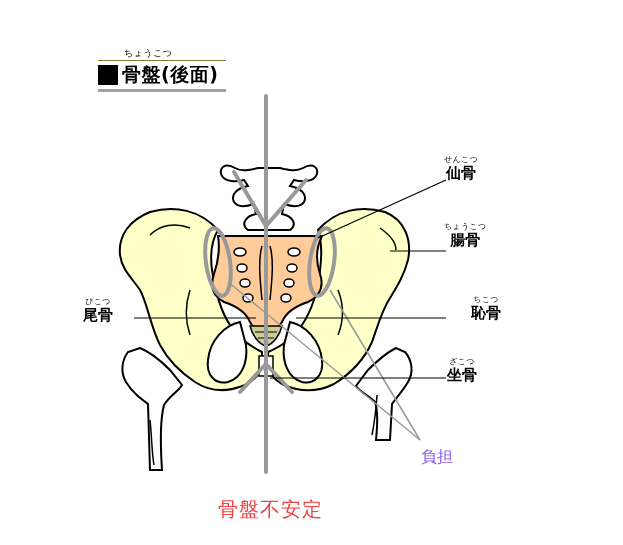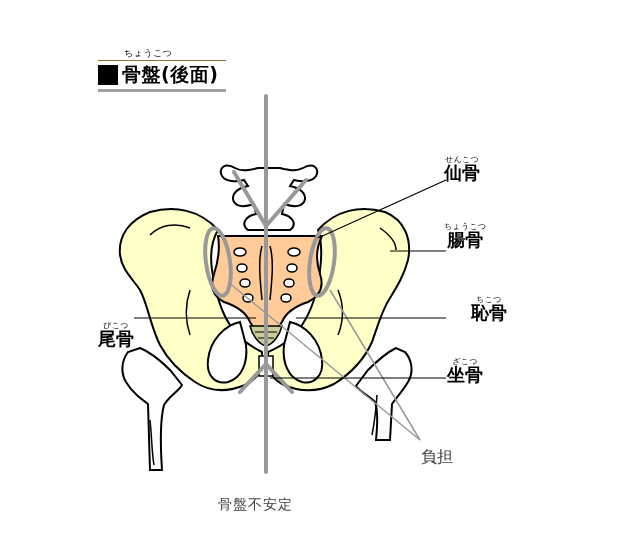--- a/index.html
+++ b/index.html
@@ -8,23 +8,23 @@
     .stage { position: absolute; left: 0; top: 0; width: 623px; height: 545px; }
     svg.art { position: absolute; left: 0; top: 0; }
     .title-ruby { position: absolute; left: 124px; top: 47px; font-size: 9px; color: #000; letter-spacing: 0.5px; }
     .title-topline { position: absolute; left: 98px; top: 60px; width: 128px; height: 1px; background: #8a7a3a; }
     .title { position: absolute; left: 98px; top: 62px; height: 26px; display: flex; align-items: center; }
     .title-square { width: 20px; height: 20px; background: #000; margin-right: 4px; }
     .title-text { font-size: 19px; font-weight: bold; color: #000; letter-spacing: 0.5px; }
     .title-underline { position: absolute; left: 98px; top: 89px; width: 128px; height: 3px; background: #a0a0a0; }
     .label { position: absolute; text-align: center; color: #000000; }
     .label .ruby { display: block; font-size: 8px; line-height: 10px; letter-spacing: 0.3px; }
-    .label .main { display: block; font-size: 18px; font-weight: bold; line-height: 16px; }
-    .burden { position: absolute; left: 421px; top: 447px; font-size: 16px; color: #404040; font-family: "DejaVu Serif", serif; }
-    .caption { position: absolute; left: 218px; top: 496px; font-size: 14px; color: #404040; font-family: "DejaVu Serif", serif; letter-spacing: 1px; }
+    .label .main { display: block; font-size: 15px; font-weight: bold; line-height: 16px; }
+    .burden { position: absolute; left: 421px; top: 447px; font-size: 16px; color: #8b5cf6; font-family: "DejaVu Serif", serif; }
+    .caption { position: absolute; left: 218px; top: 496px; font-size: 20px; color: #ef4444; font-family: "DejaVu Serif", serif; letter-spacing: 1px; }
   </style>
 </head>
 <body>
 
 <div class="stage">
 
   <svg class="art" width="623" height="545" viewBox="0 0 623 545">
 
     <g stroke="#000" stroke-width="2" fill="#ffffff">
       <path d="M128,352 C122,360 120,372 126,382 C132,392 140,398 148,404 L150,470 L162,470 C160,440 160,420 164,405 C170,395 178,392 182,385 L170,370 C160,360 150,352 140,348 Z"></path>
@@ -116,20 +116,20 @@
     <span class="main">腸骨</span>
   </div>
   <div class="label" style="left:471px; top:295px;">
     <span class="ruby">ちこつ</span>
     <span class="main">恥骨</span>
   </div>
   <div class="label" style="left:447px; top:357px;">
     <span class="ruby">ざこつ</span>
     <span class="main">坐骨</span>
   </div>
-  <div class="label" style="left:98px; top:297px;margin-top:24px;">
+  <div class="label" style="left:83px; top:297px;">
     <span class="ruby">びこつ</span>
     <span class="main">尾骨</span>
   </div>
 
   <div class="burden">負担</div>
   <div class="caption">骨盤不安定</div>
 </div>
 
 </body></html>

